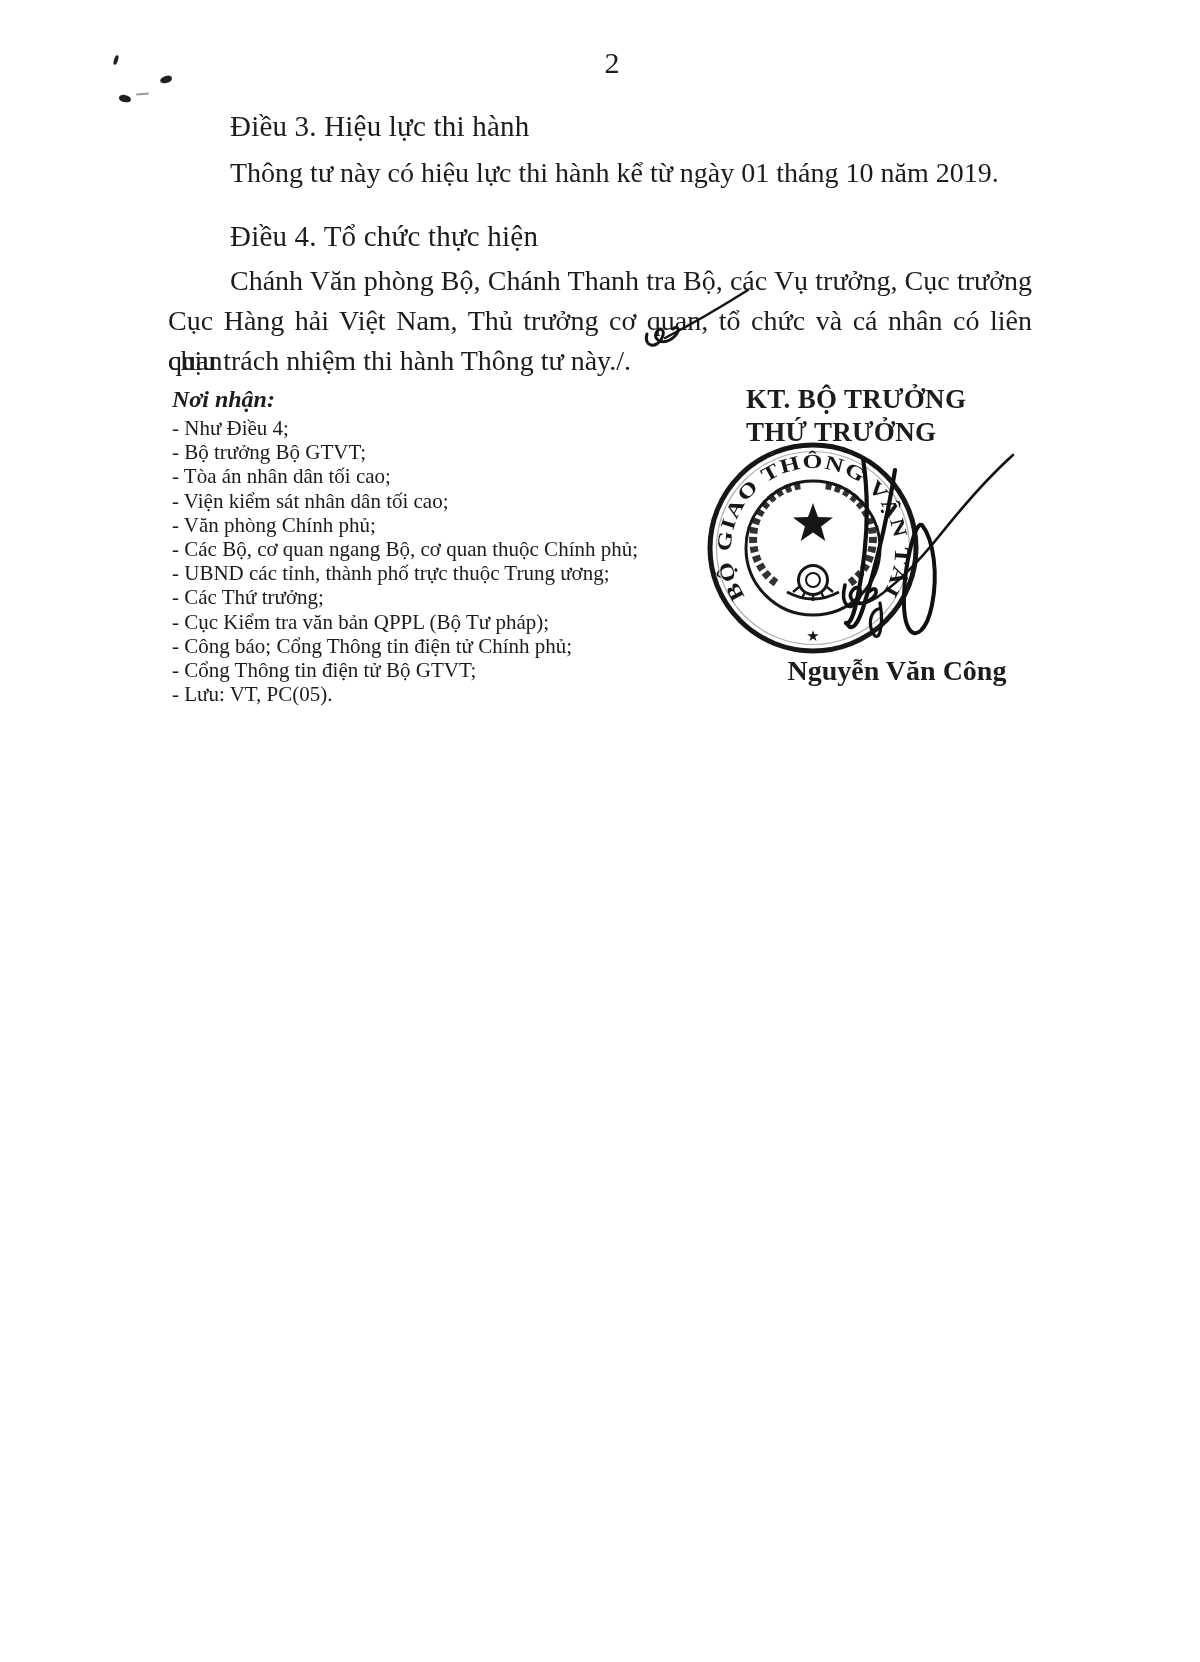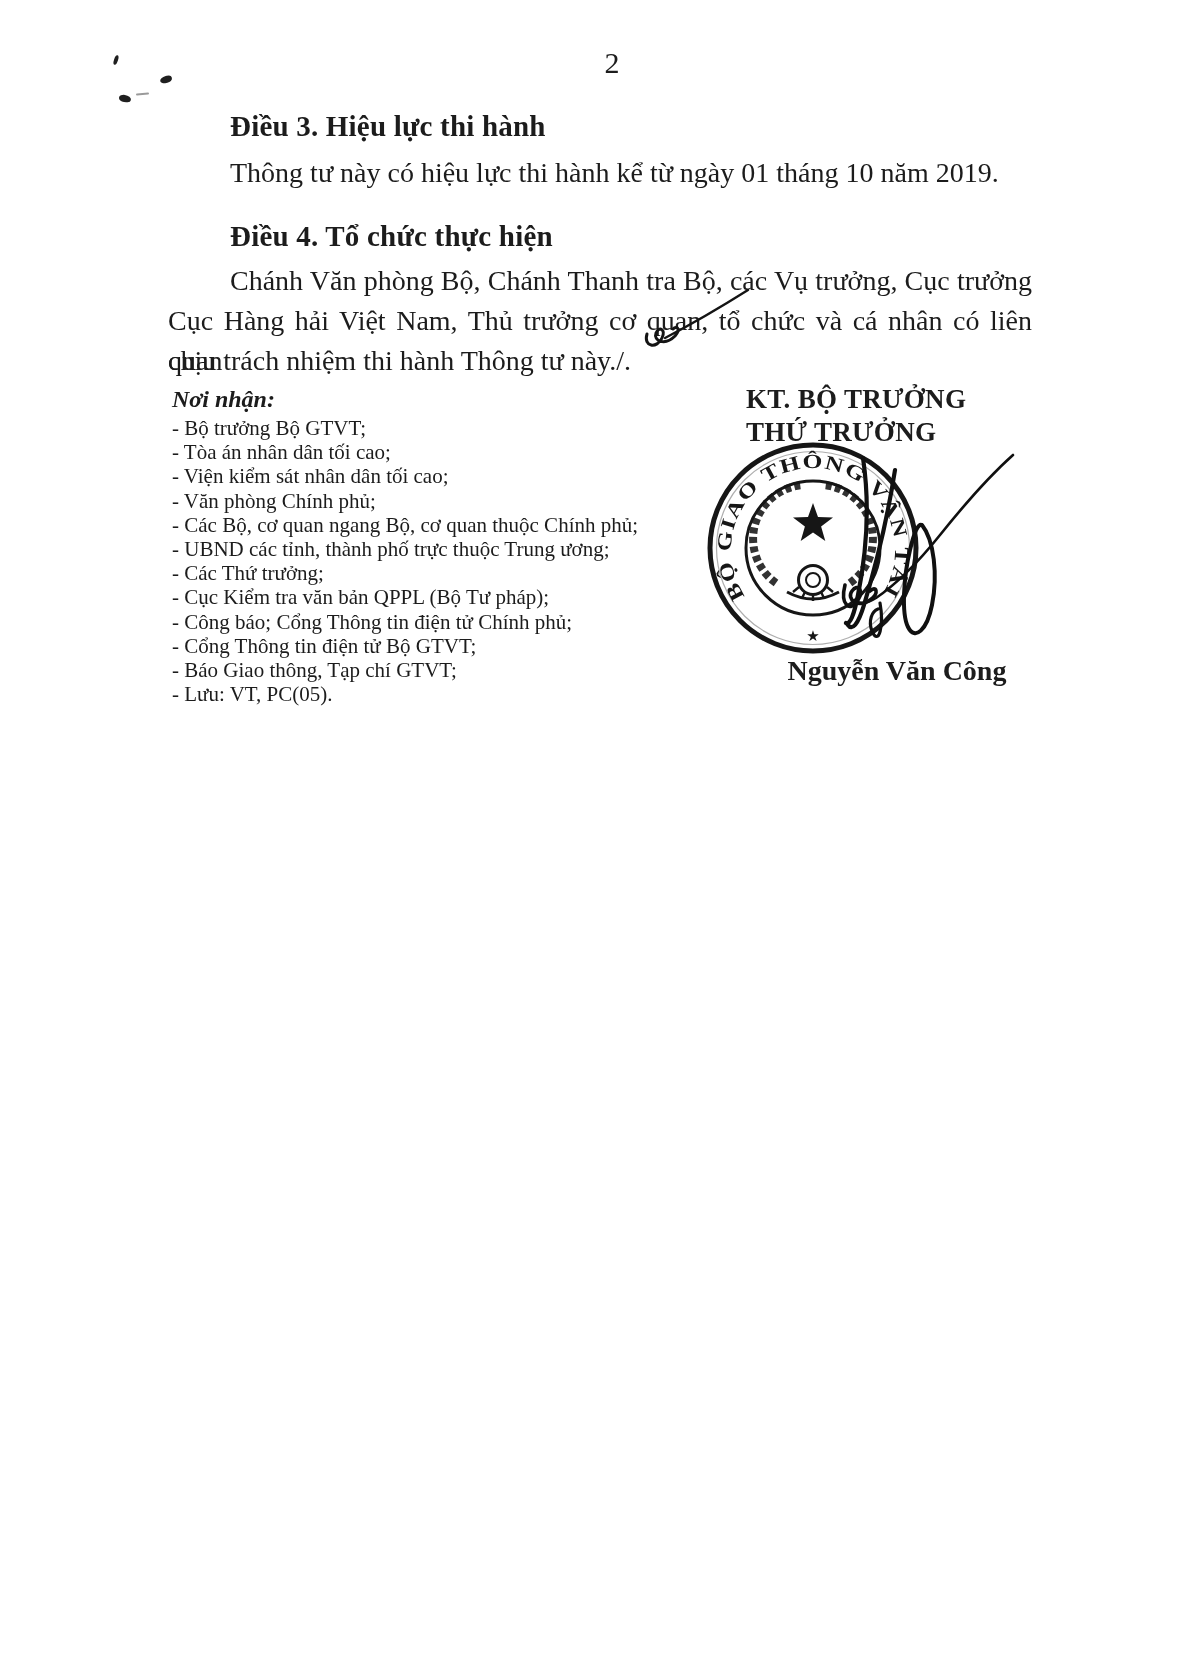--- a/index.html
+++ b/index.html
@@ -5,21 +5,21 @@
   html,body{margin:0;padding:0;}
   body{
     width:1200px;height:1662px;position:relative;overflow:hidden;
     background:#ffffff;color:#1c1c1c;
     font-family:"Liberation Serif","DejaVu Serif",serif;
   }
   .abs{position:absolute;}
 
   .page-number{top:46px;left:0;width:1224px;text-align:center;font-size:30px;}
 
-  .article-heading{left:230px;font-weight:bold;font-size:29px;white-space:nowrap;letter-spacing:0.2px;}
+  .article-heading{left:230px;font-weight:normal;font-size:29px;white-space:nowrap;letter-spacing:0.2px;}
   #heading-art3{top:110px;}
   #body-art3{top:157px;left:230px;font-size:28px;white-space:nowrap;}
   #heading-art4{top:220px;}
 
   .para{left:168px;width:864px;font-size:28px;line-height:40px;}
   #para-art4{top:261px;}
   .jline{text-align:justify;text-align-last:justify;height:40px;overflow:visible;}
   .jline.indent{padding-left:62px;width:802px;}
   .lastline{text-align:left;}
 
@@ -66,31 +66,31 @@
 
 <svg class="abs flourish-svg" width="130" height="70" viewBox="0 0 130 70">
   <g fill="none" stroke="#141414" stroke-width="3" stroke-linecap="round">
     <path d="M 12,52 C 8,65 22,67 27,56 C 31,47 24,44 21,51 C 18,59 30,64 40,54 C 46,47 42,43 38,47"></path>
     <path stroke-width="2.4" d="M 30,56 C 55,43 86,25 113,8"></path>
   </g>
 </svg>
 
 <div class="abs recipients">
   <div class="recipients-label">Nơi nhận:</div>
+  <div class="recipient-item">- Như Điều 4;</div>
   <div class="recipient-item">- Bộ trưởng Bộ GTVT;</div>
   <div class="recipient-item">- Tòa án nhân dân tối cao;</div>
   <div class="recipient-item">- Viện kiểm sát nhân dân tối cao;</div>
   <div class="recipient-item">- Văn phòng Chính phủ;</div>
   <div class="recipient-item">- Các Bộ, cơ quan ngang Bộ, cơ quan thuộc Chính phủ;</div>
   <div class="recipient-item">- UBND các tỉnh, thành phố trực thuộc Trung ương;</div>
   <div class="recipient-item">- Các Thứ trưởng;</div>
   <div class="recipient-item">- Cục Kiểm tra văn bản QPPL (Bộ Tư pháp);</div>
   <div class="recipient-item">- Công báo; Cổng Thông tin điện tử Chính phủ;</div>
   <div class="recipient-item">- Cổng Thông tin điện tử Bộ GTVT;</div>
-  <div class="recipient-item">- Báo Giao thông, Tạp chí GTVT;</div>
   <div class="recipient-item">- Lưu: VT, PC(05).</div>
 </div>
 
 <div class="abs sig-head" id="sig-authority">KT. BỘ TRƯỞNG</div>
 <div class="abs sig-head" id="sig-title">THỨ TRƯỞNG</div>
 
 <svg class="abs seal-svg" width="216" height="216" viewBox="0 0 216 216">
   <g fill="none" stroke="#161616">
     <circle cx="108" cy="108" r="103" stroke-width="5"></circle>
     <circle cx="108" cy="108" r="96.5" stroke-width="1.2" opacity="0.35"></circle>

